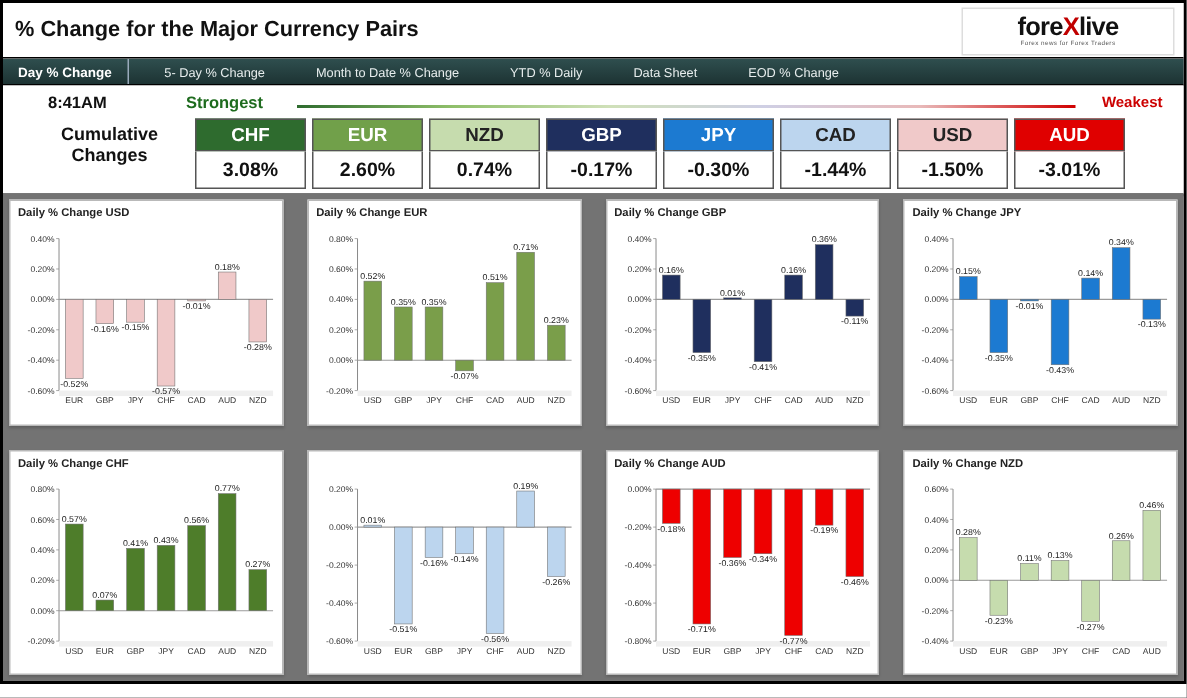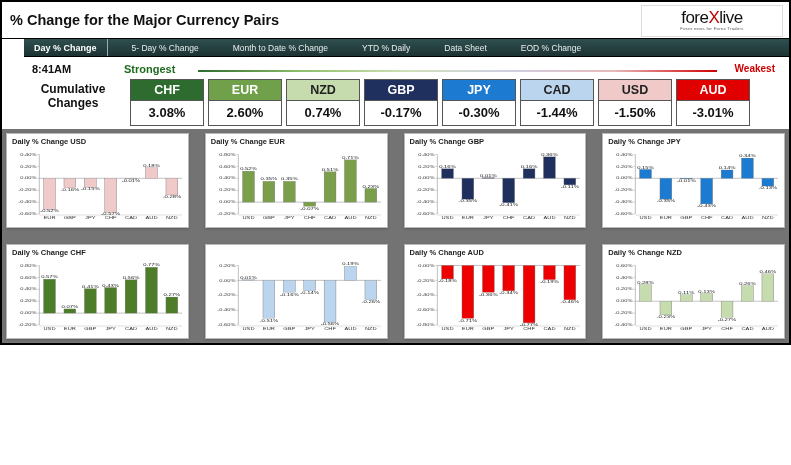--- a/index.html
+++ b/index.html
@@ -3,44 +3,44 @@
 <meta charset="utf-8">
 <style>
   html,body{margin:0;padding:0;}
   body{
     width:791px;height:465px;
     background:#ffffff;
     font-family:"Liberation Sans", sans-serif;
     color:#111;
     overflow:hidden;
   }
-  .page{position:relative;width:791px;height:345px;box-sizing:border-box;border:2px solid #000;}
+  .page{position:relative;width:791px;height:456px;box-sizing:border-box;border:2px solid #000;}
 
   
   .header{
     position:relative;height:36px;border-bottom:1px solid #000;
     background:#ffffff;display:flex;align-items:center;
   }
   .header-title{
     font-size:14.5px;font-weight:bold;padding-left:8px;letter-spacing:0;
   }
   .logo{
     position:absolute;right:6px;top:3px;width:140px;height:30px;
     background:#ffffff;border:1px solid #ddd;display:flex;flex-direction:column;
     align-items:center;justify-content:center;
   }
-  .logo-main{font-size:17px;font-weight:normal;letter-spacing:-0.5px;line-height:16px;}
+  .logo-main{font-size:17px;font-weight:bold;letter-spacing:-0.5px;line-height:16px;}
   .logo-main .x{color:#c00000;}
   .logo-sub{font-size:4.2px;color:#555;letter-spacing:0.3px;line-height:6px;}
 
   
   .tabs{
     display:flex;align-items:stretch;height:17px;
     background:linear-gradient(#2f4f4f,#1d3333);
-    color:#ffffff;font-size:8.5px;border-bottom:1px solid #000;margin-left:22px;
+    color:#ffffff;font-size:8.5px;border-bottom:1px solid #000;
   }
   .tab{display:flex;align-items:center;padding:0 10px;white-space:nowrap;}
   .tab.active{font-weight:bold;font-size:9px;border-right:1px solid #9ab;}
   .tab:not(.active){color:#e8eeee;}
   .tab-spacer{flex:0 0 14px;}
 
   
   .summary{
     position:relative;height:72px;border-bottom:2px solid #000;background:#fff;
   }

